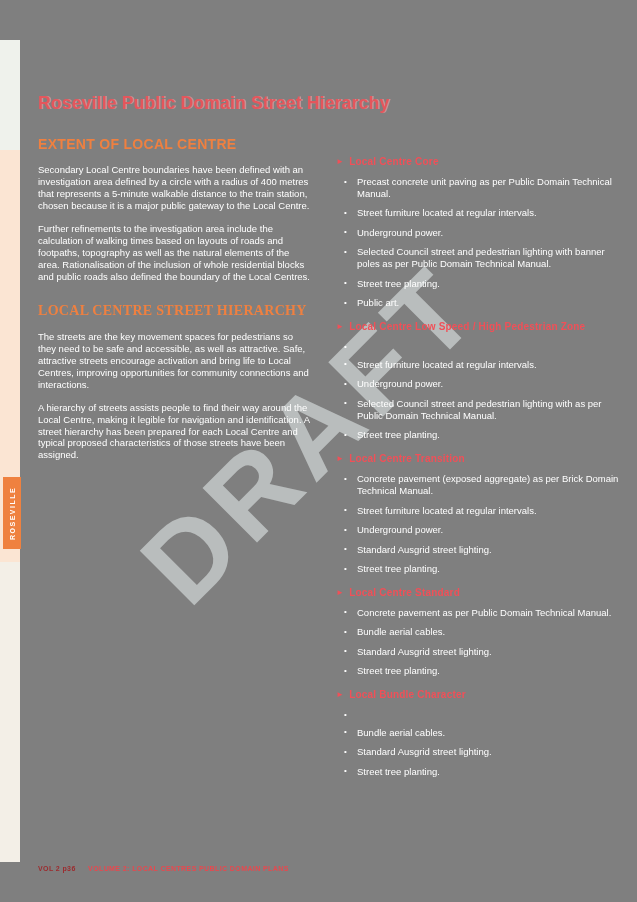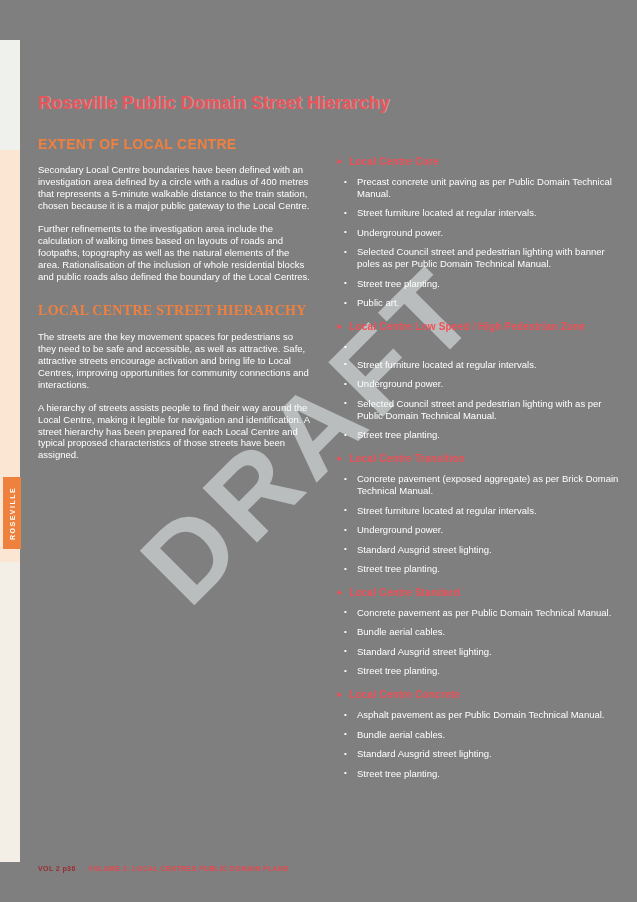--- a/index.html
+++ b/index.html
@@ -195,26 +195,25 @@
             </li>
             <li>
               <span class="bullet">•</span>
               <span class="txt">Street tree planting.</span>
             </li>
           </ul>
         </div>
         <div class="r-section">
           <div class="r-head">
             <span class="arrow">►</span>
-            <span class="label">Local Centre Concrete</span>
-          </div>
-          <ul class="r-list">
-            <li>
-              <span class="bullet">•</span>
-              <span class="txt">Asphalt pavement as per Public Domain Technical Manual.</span>
+            <span class="label">Local Bundle Character</span>
+          </div>
+          <ul class="r-list">
+            <li>
+              <span class="bullet">•</span>
             </li>
             <li>
               <span class="bullet">•</span>
               <span class="txt">Bundle aerial cables.</span>
             </li>
             <li>
               <span class="bullet">•</span>
               <span class="txt">Standard Ausgrid street lighting.</span>
             </li>
             <li>

